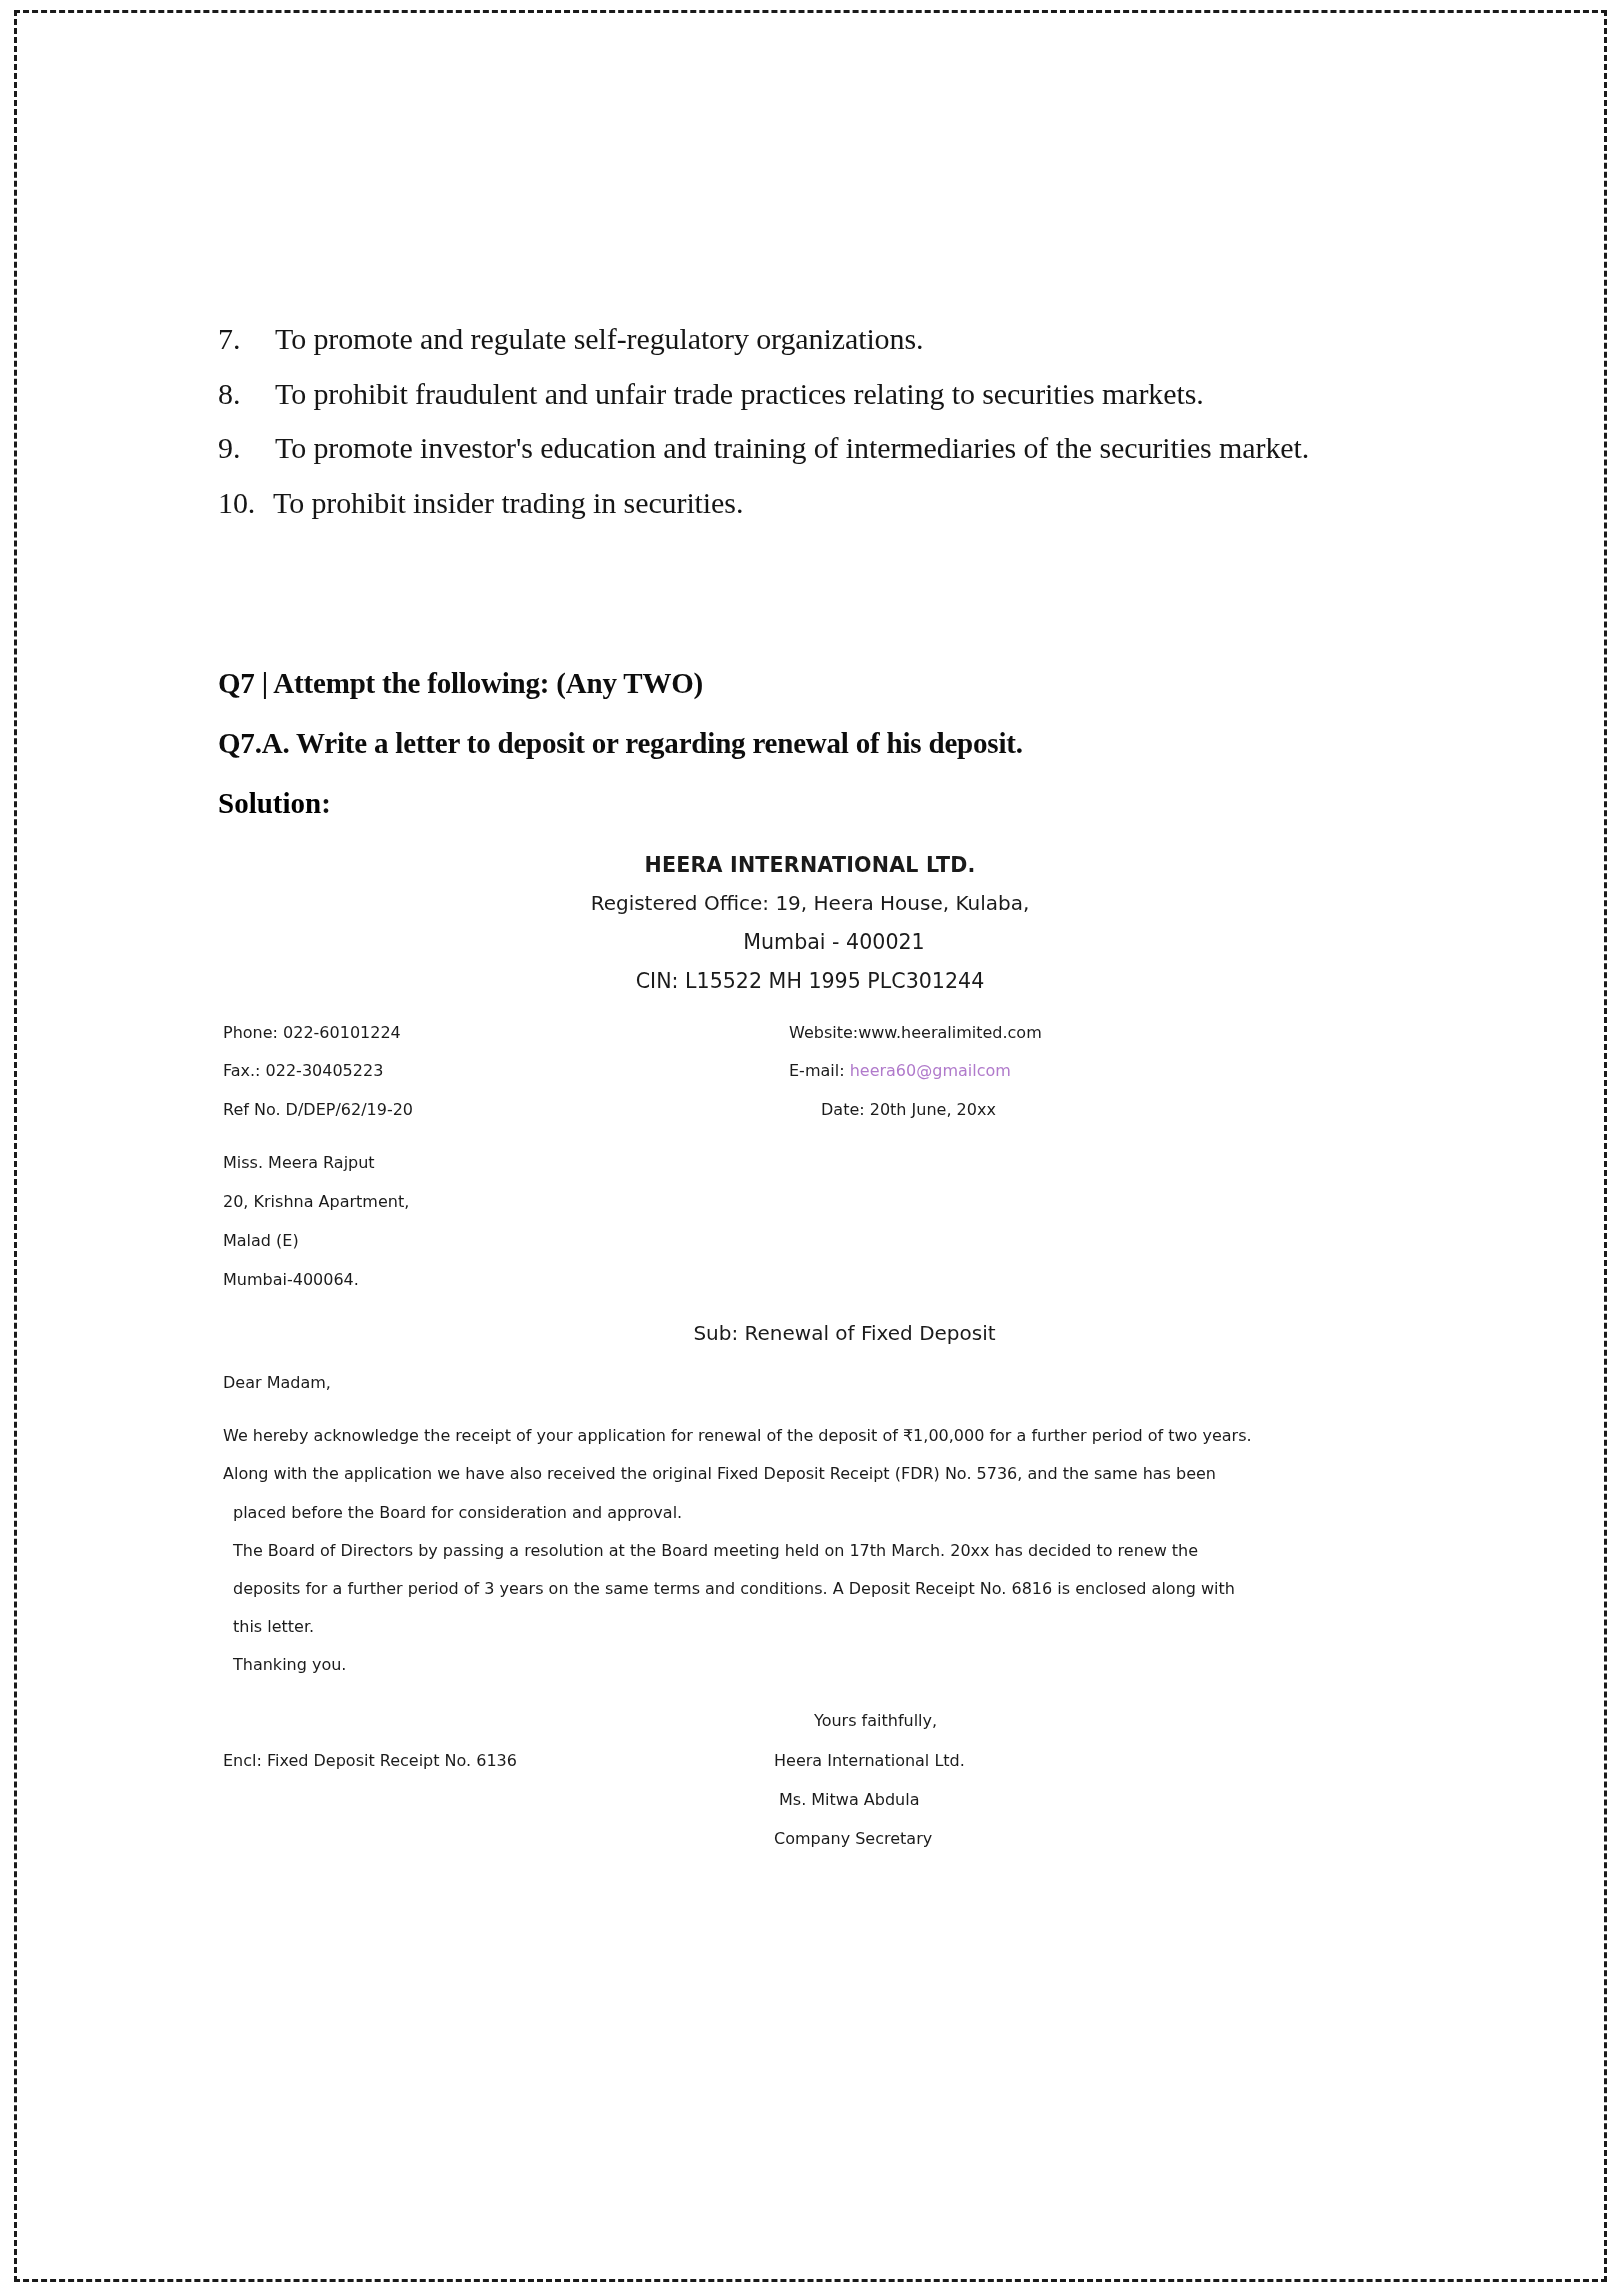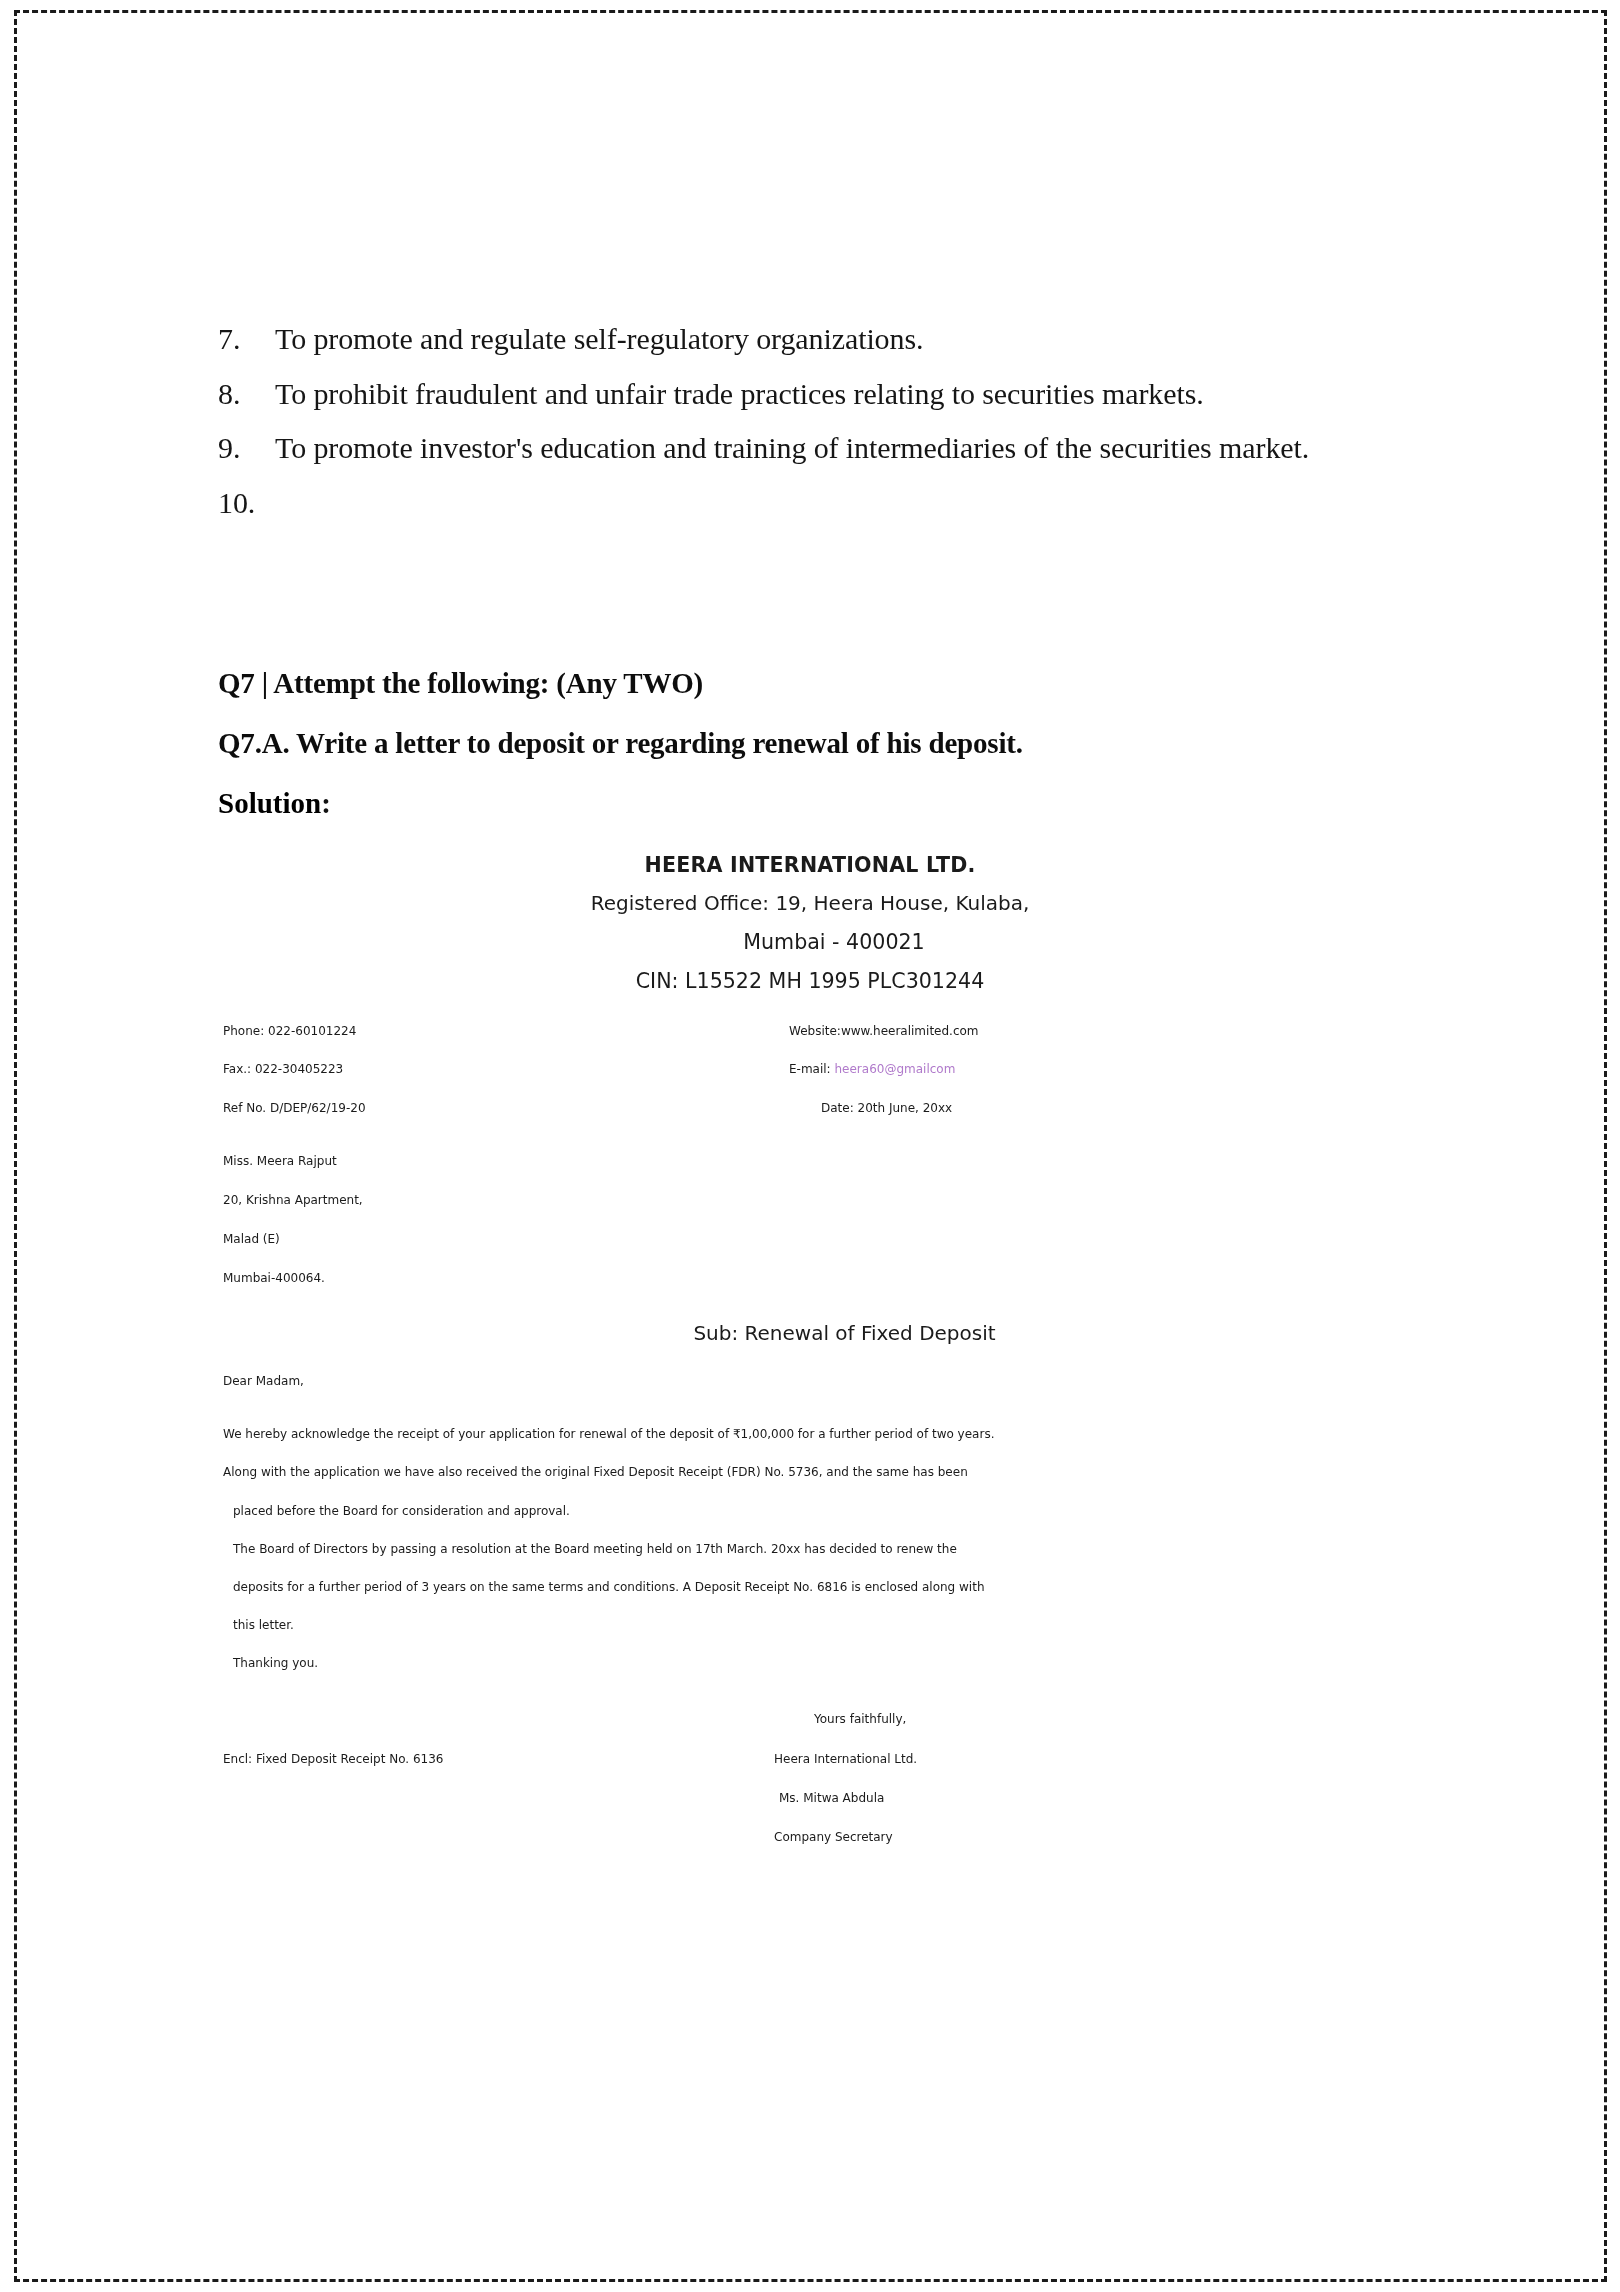--- a/index.html
+++ b/index.html
@@ -103,21 +103,21 @@
     position: absolute;
     left: 0;
     top: 0;
     width: 1620px;
     font-family: "DejaVu Sans", "Liberation Sans", sans-serif;
     color: #1b1b1b;
   }
   .letter-line {
     position: absolute;
     white-space: nowrap;
-    font-size: 12px;
+    font-size: 16px;
     line-height: 1.0;
   }
 
   .lh-name {
     left: 0; right: 0;
     top: 855px;
     text-align: center;
     font-weight: bold;
     font-size: 20.6px;
     letter-spacing: 0.2px;
@@ -198,20 +198,21 @@
       <li>
         <span class="num">8.</span>
         <span>To prohibit fraudulent and unfair trade practices relating to securities markets.</span>
       </li>
       <li>
         <span class="num">9.</span>
         <span>To promote investor's education and training of intermediaries of the securities market.</span>
       </li>
       <li class="wide">
         <span class="num">10.</span>
+        <span>To prohibit insider trading in securities.</span>
       </li>
     </ol>
   </div>
 
   <div class="q-head q-head-1">Q7 | Attempt the following: (Any TWO)</div>
   <div class="q-head q-head-2">Q7.A. Write a letter to deposit or regarding renewal of his deposit.</div>
 
   <div class="solution-line">
     <span class="solution-word">Solution</span><span class="solution-colon">:</span>
   </div>

